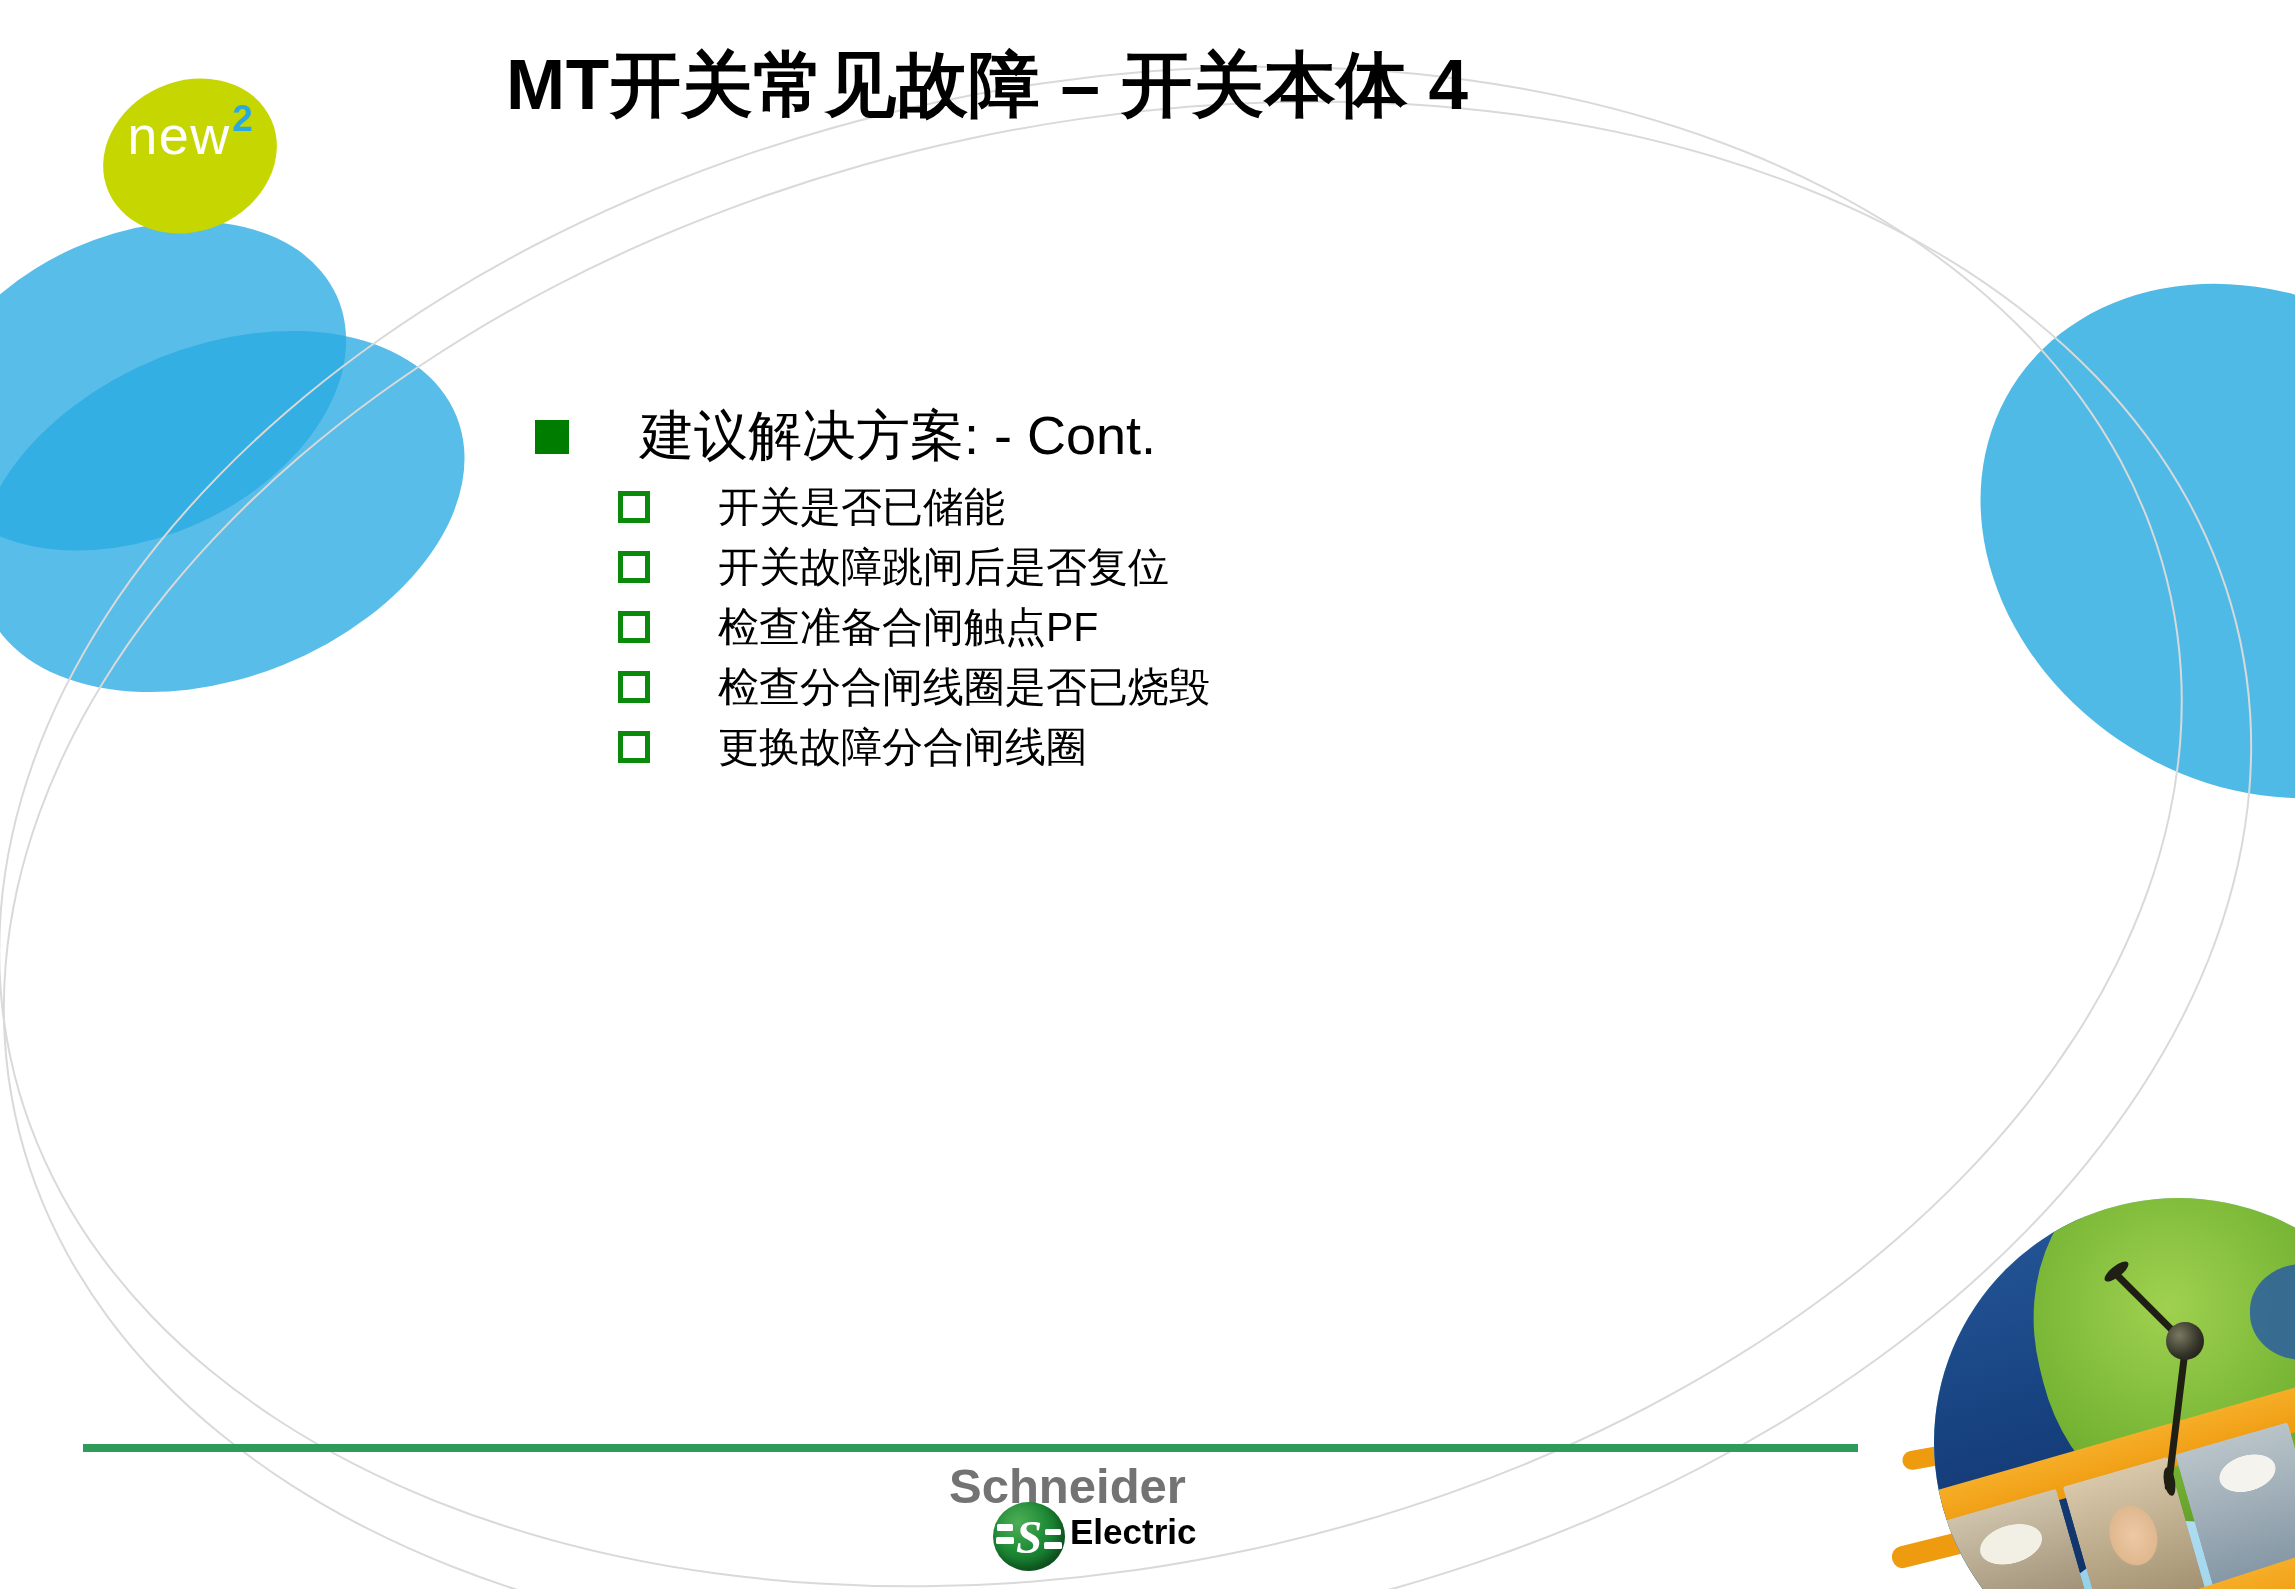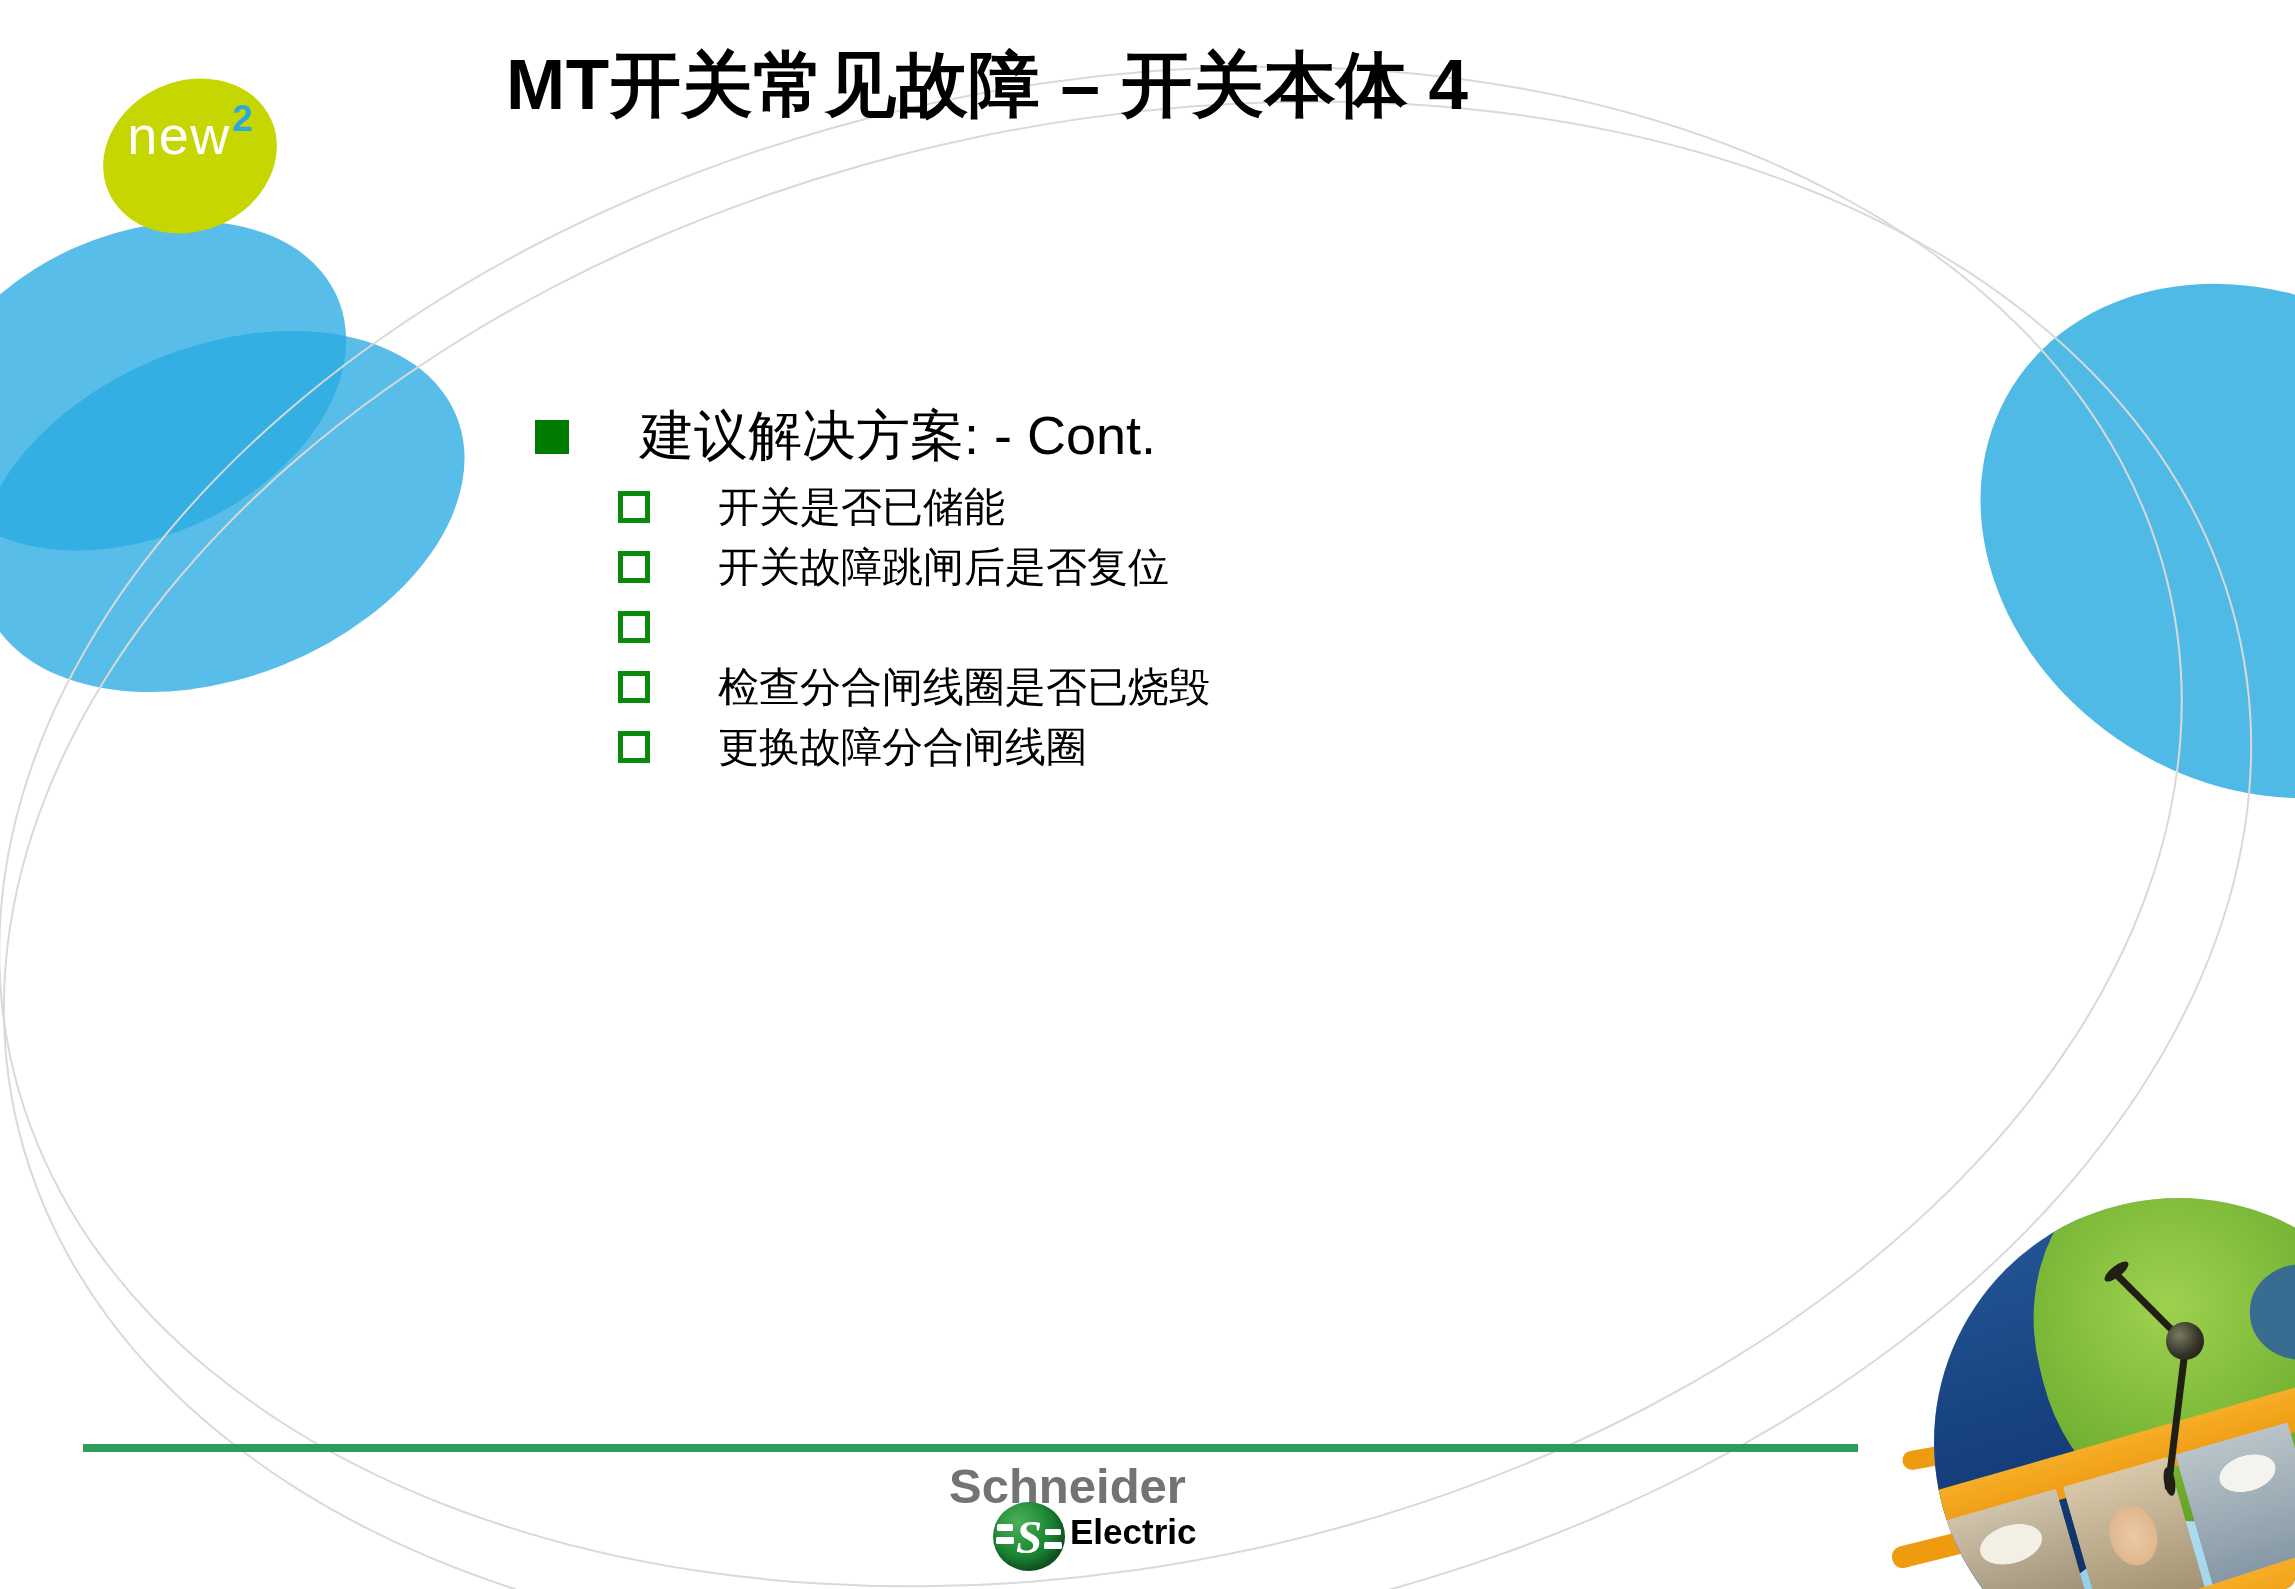--- a/index.html
+++ b/index.html
@@ -7,21 +7,20 @@
     width: 2295px; height: 1589px;
     background: #ffffff;
     font-family: "Liberation Sans", sans-serif;
     overflow: hidden;
   }
   #slide {
     position: relative;
     width: 2295px; height: 1589px;
     background: #ffffff;
     overflow: hidden;
-    border-radius: 12px;
   }
   
   .blob {
     position: absolute;
     border-radius: 50%;
   }
   #blob-left-a {
     left: -85px; top: 235px; width: 441px; height: 302px;
     background: rgba(41,171,226,0.78);
     transform: rotate(-24deg);
@@ -260,20 +259,21 @@
     <div class="sub-row">
       <div class="sub-square"></div>
       <div class="sub-text">开关是否已储能</div>
     </div>
     <div class="sub-row">
       <div class="sub-square"></div>
       <div class="sub-text">开关故障跳闸后是否复位</div>
     </div>
     <div class="sub-row">
       <div class="sub-square"></div>
+      <div class="sub-text">检查准备合闸触点PF</div>
     </div>
     <div class="sub-row">
       <div class="sub-square"></div>
       <div class="sub-text">检查分合闸线圈是否已烧毁</div>
     </div>
     <div class="sub-row">
       <div class="sub-square"></div>
       <div class="sub-text">更换故障分合闸线圈</div>
     </div>
   </div>

